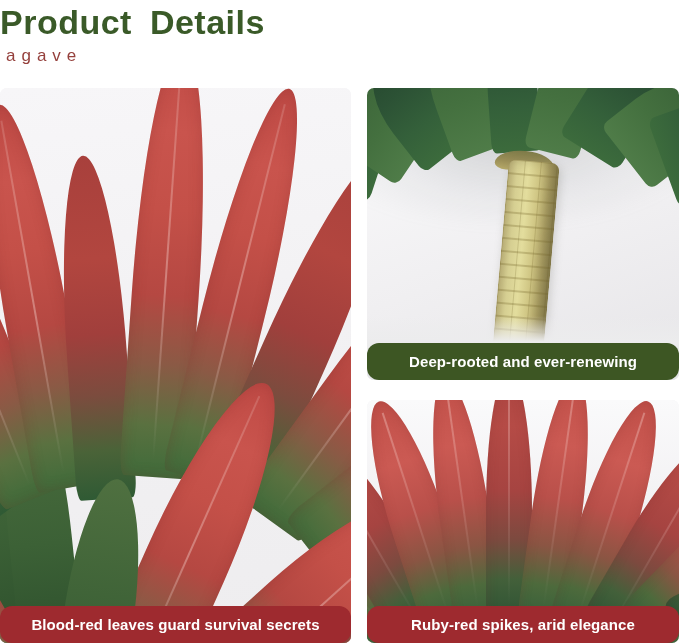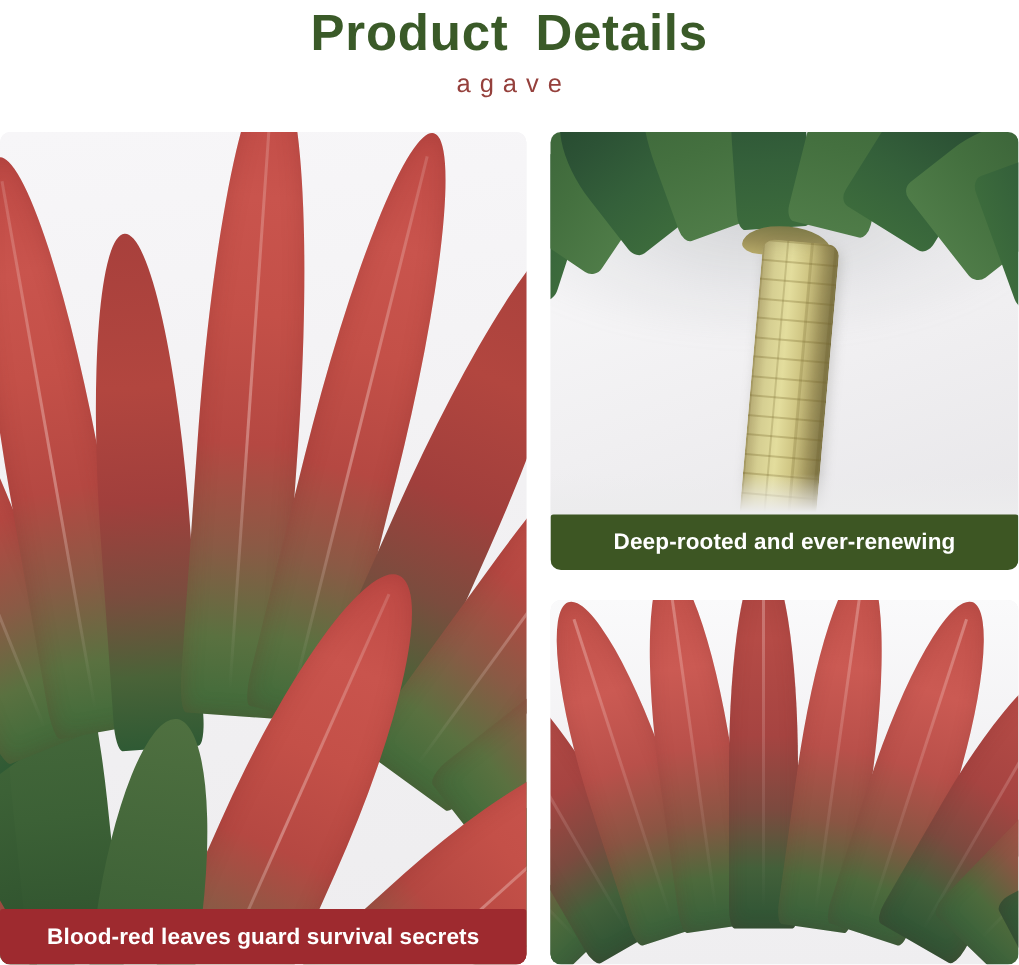--- a/index.html
+++ b/index.html
@@ -5,21 +5,21 @@
   * { margin:0; padding:0; box-sizing:border-box; }
   html, body {
     width:679px; height:643px;
     background:#ffffff;
     font-family:"Liberation Sans", sans-serif;
     overflow:hidden;
   }
   .page { position:relative; width:679px; height:643px; background:#fff; }
 
   
-  .header { width:100%; padding-top:2px; text-align:center; }
+  .header { width:100%; padding-top:2px; text-align:left; }
   .title {
     font-size:34px; font-weight:bold; color:#3a5a28;
     letter-spacing:0.5px; line-height:40px; word-spacing:8px;
   }
   .subtitle {
     font-size:17px; color:#95403c; letter-spacing:6px;
     line-height:22px; margin-top:3px; padding-left:6px;
   }
 
   
@@ -32,21 +32,21 @@
 
   
   .photo { position:absolute; inset:0; }
 
   
   .caption {
     position:absolute; left:0; width:100%;
     display:flex; align-items:center; justify-content:center;
     color:#ffffff; font-size:15px; font-weight:bold;
     letter-spacing:0.1px; text-align:left;
-    border-radius:2px; height:37px; padding:12px 10px;
+    border-radius:12px; height:37px; padding:12px 10px;
   }
   .caption-green { background:#3d5623; bottom:0; }
   .caption-red   { background:#9e2a2f; bottom:0;margin-top:41px; }
 
   
 
   
   .bg-left {
     position:absolute; inset:0;
     background:
@@ -220,16 +220,17 @@
         <div class="spike dark" style="left:8%;   top:4%;  width:20%; height:90%; transform:rotate(-30deg);"></div>
         <div class="spike" style="left:18%;  top:-4%; width:18%; height:96%; transform:rotate(-18deg);"></div>
         <div class="spike" style="left:28%;  top:-10%;width:16%; height:100%;transform:rotate(-8deg);"></div>
         <div class="spike dark" style="left:38%;  top:-12%;width:15%; height:102%;transform:rotate(0deg);"></div>
         <div class="spike" style="left:48%;  top:-10%;width:16%; height:100%;transform:rotate(8deg);"></div>
         <div class="spike" style="left:58%;  top:-4%; width:18%; height:96%; transform:rotate(18deg);"></div>
         <div class="spike dark" style="left:68%;  top:4%;  width:20%; height:90%; transform:rotate(30deg);"></div>
         <div class="spike" style="left:78%;  top:12%; width:24%; height:84%; transform:rotate(44deg);"></div>
         <div class="spike dark" style="left:88%;  top:22%; width:26%; height:76%; transform:rotate(62deg);"></div>
       </div>
+      <div class="caption caption-red">Ruby-red spikes, arid elegance</div>
     </div>
 
   </div>
 </div>
 
 </body></html>

